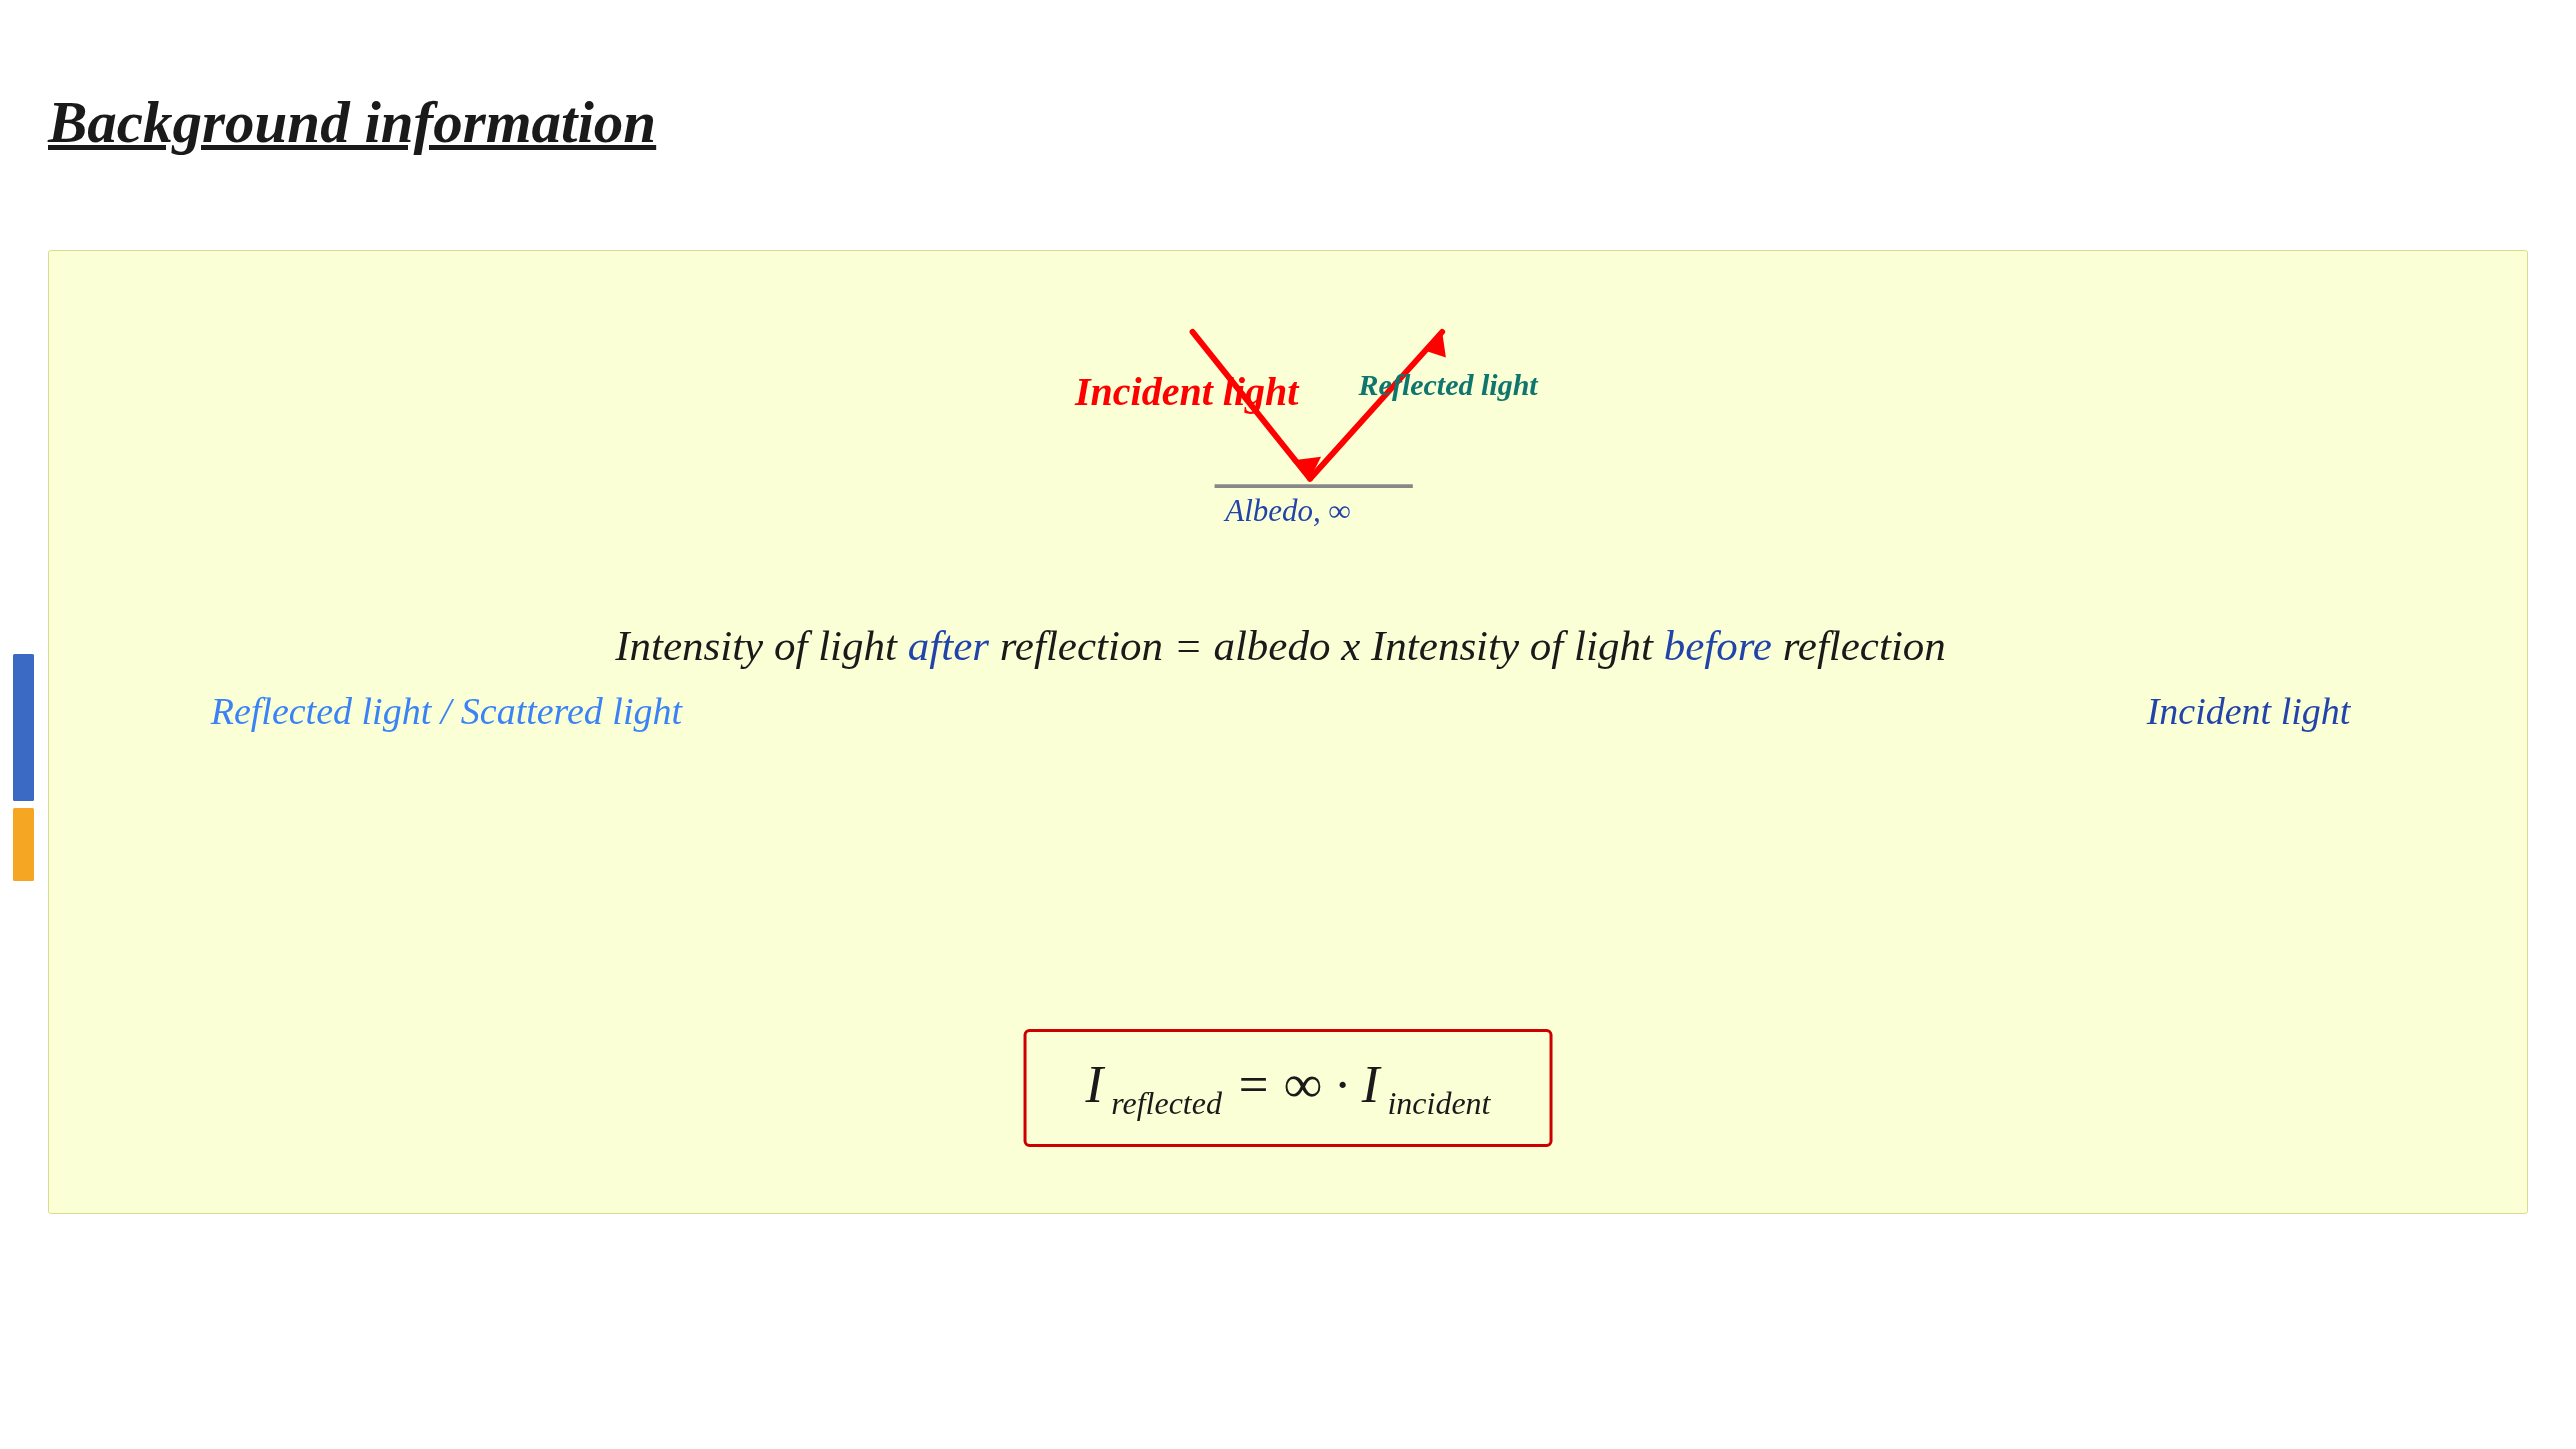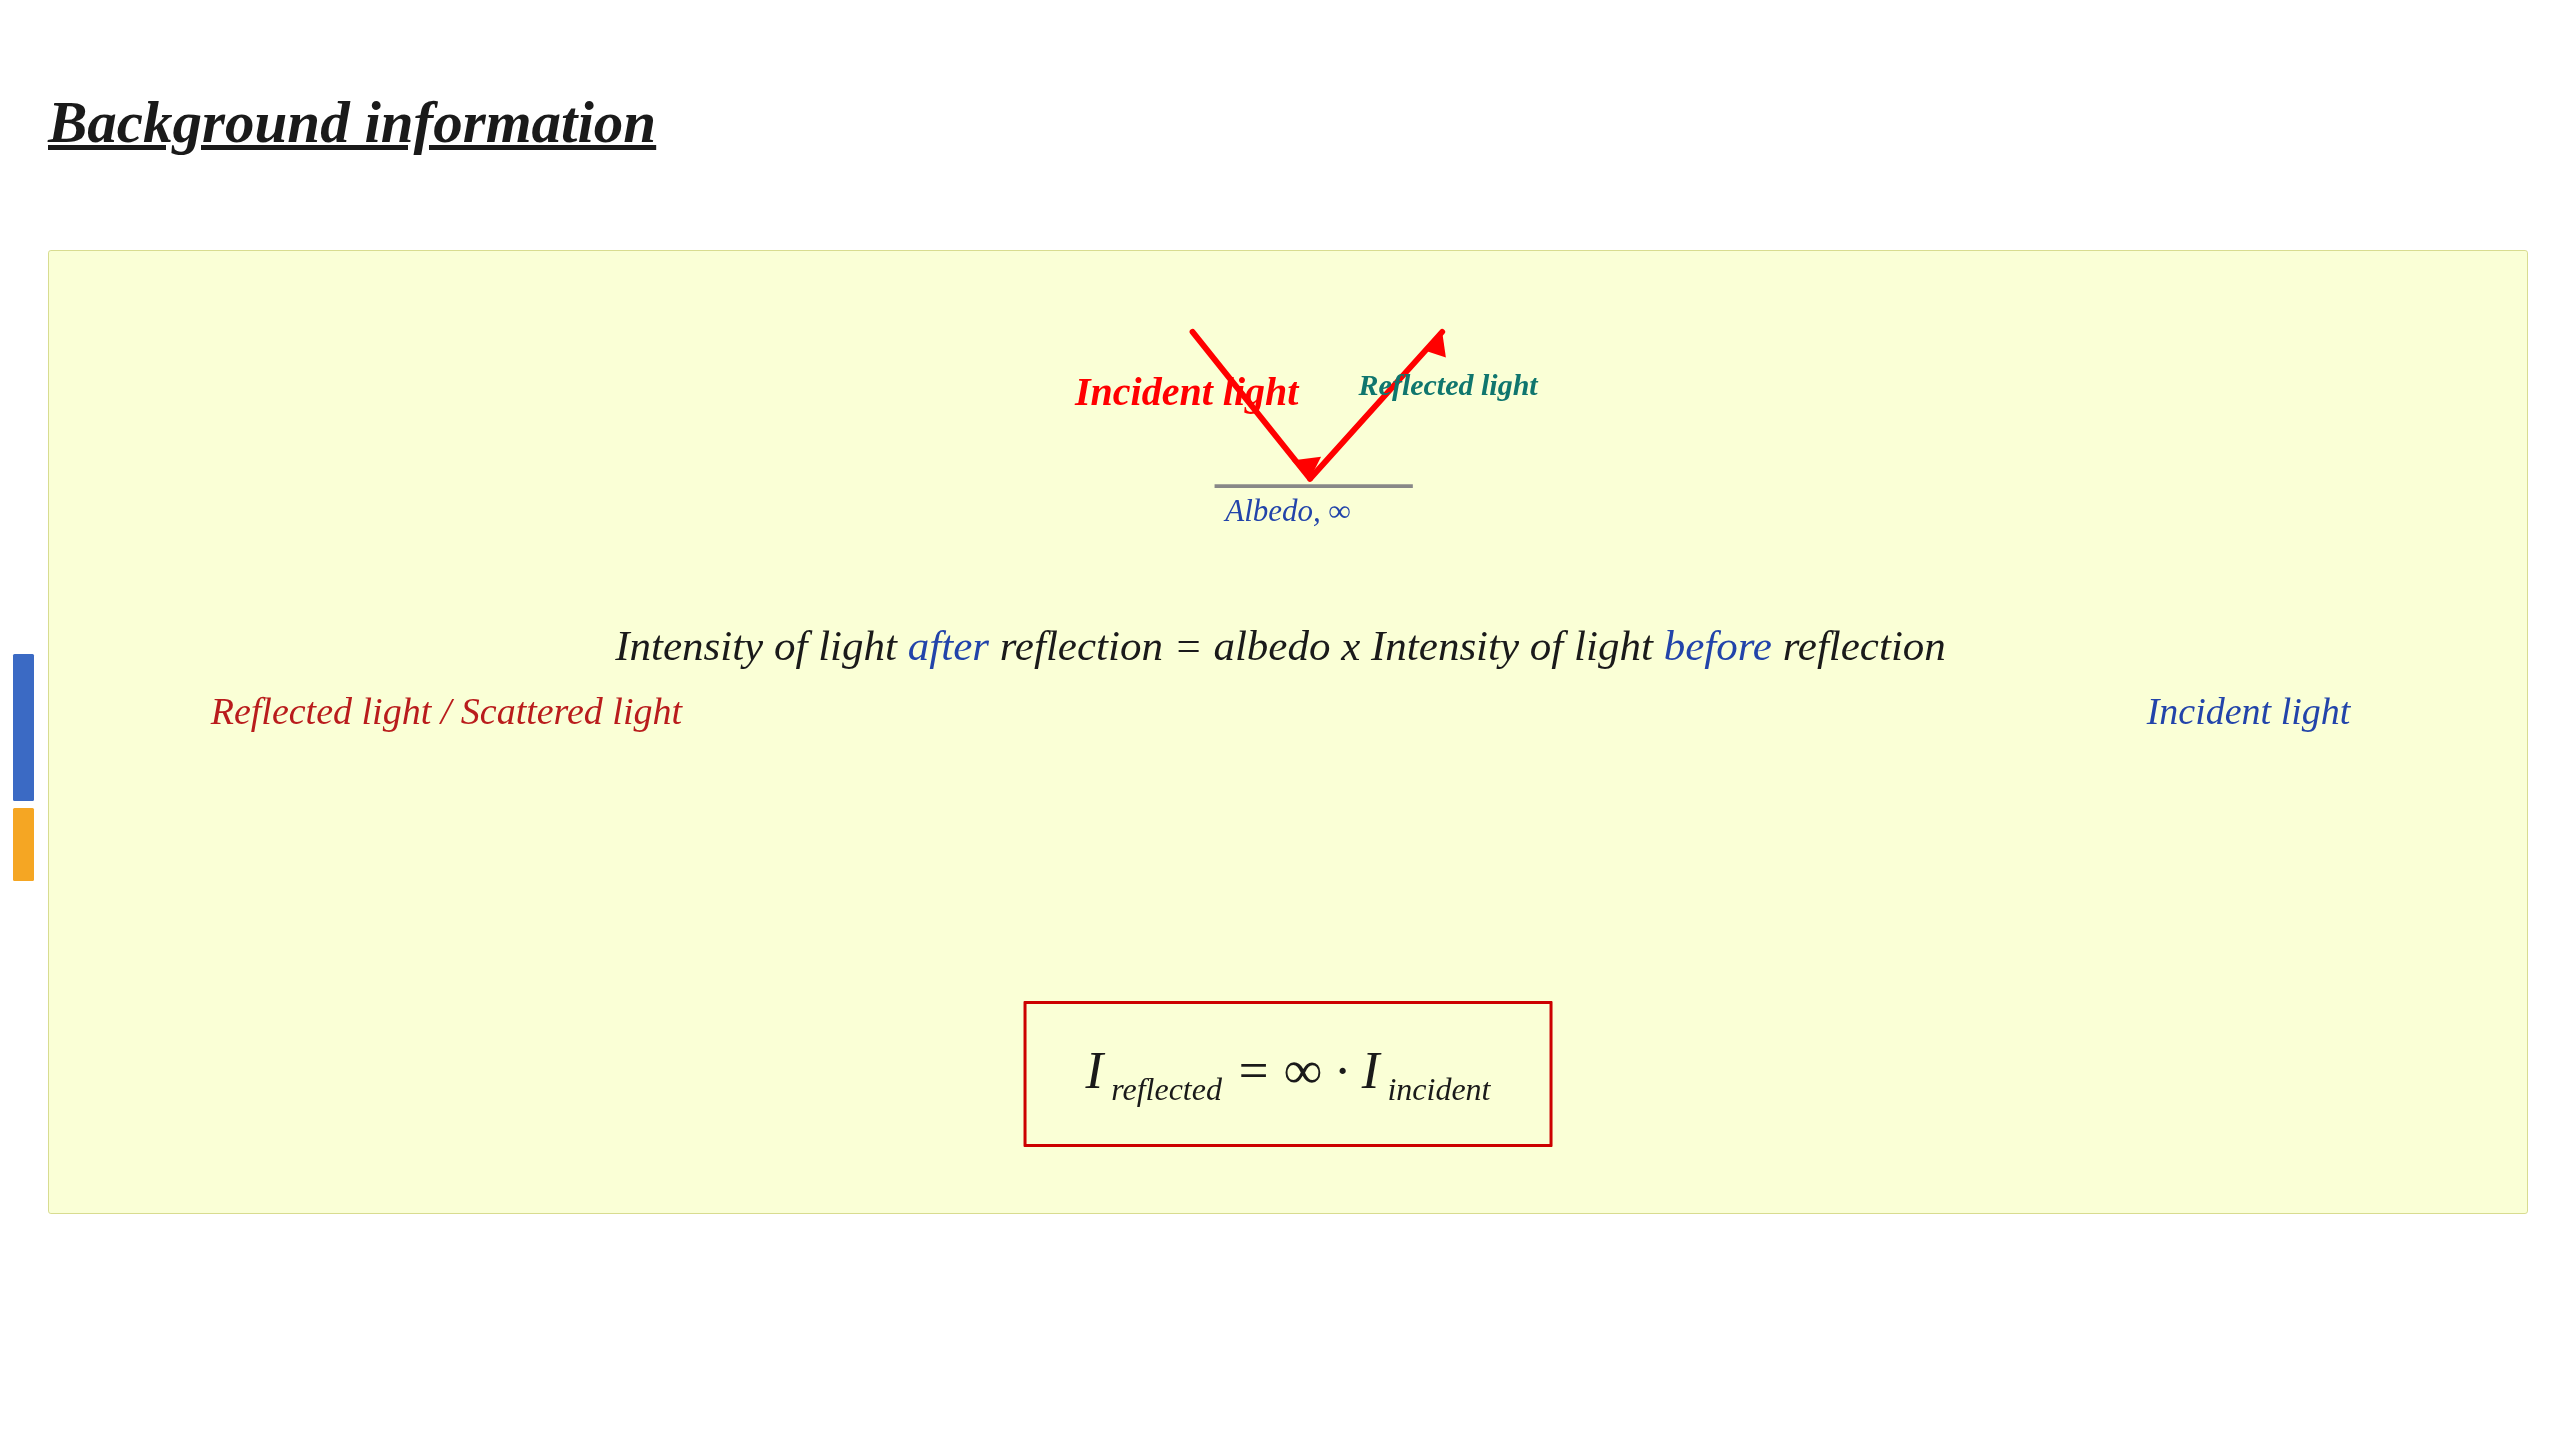--- a/index.html
+++ b/index.html
@@ -133,40 +133,40 @@
       margin-top: 14.7px;
       display: flex;
       justify-content: space-between;
       align-items: flex-start;
       padding: 0 14.7px;
     }
 
     .label-reflected-text {
       font-size: 38px;
       font-style: italic;
-      color: #b91c1c;
+      color: #3b82f6;
       font-family: 'Comic Sans MS', 'Chalkboard SE', cursive;
     }
 
     .label-incident-text {
       font-size: 38px;
       font-style: italic;
       color: #2244aa;
       font-family: 'Comic Sans MS', 'Chalkboard SE', cursive;
     }
 
     
     .formula-box {
       position: absolute;
       bottom: 66px;
       left: 50%;
       transform: translateX(-50%);
       border: 3.7px solid #cc0000;
-      padding: 36px 59px;
-      border-radius: 1px;
+      padding: 22px 59px;
+      border-radius: 6px;
       background: #faffd6;
     }
 
     .formula-text {
       font-size: 53px;
       font-style: italic;
       color: #1a1a1a;
       font-family: 'Comic Sans MS', 'Chalkboard SE', cursive;
       white-space: nowrap;
     }

